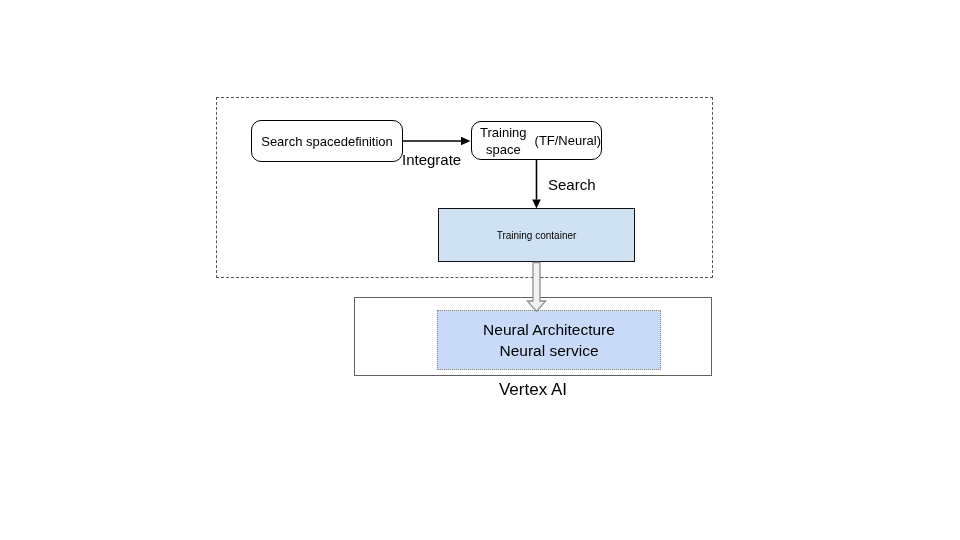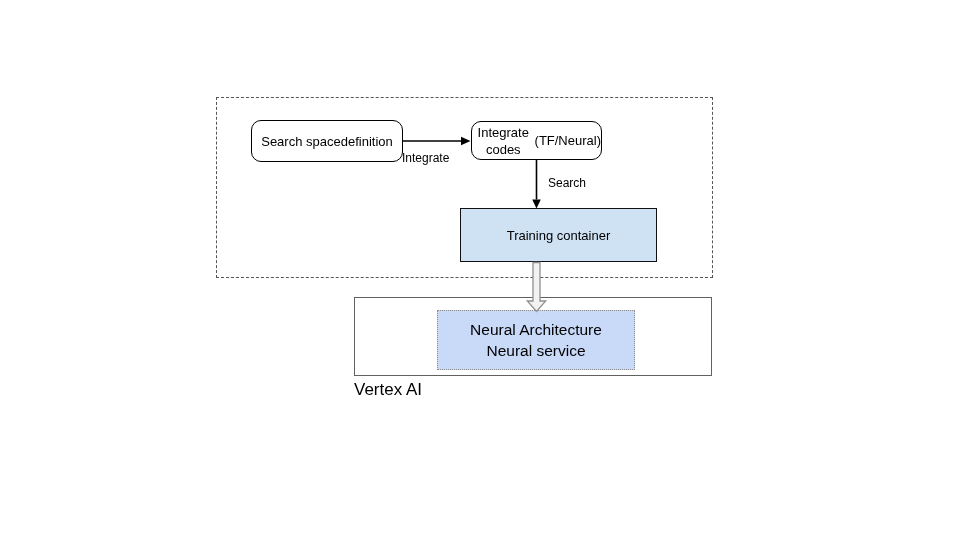--- a/index.html
+++ b/index.html
@@ -38,59 +38,59 @@
     text-align: center;
     font-size: 13px;
     line-height: 17px;
     z-index: 2;
   }
   .search-space { left: 251px; top: 120px; width: 152px; height: 42px; }
   .training-codes { left: 471px; top: 121px; width: 131px; height: 39px; }
 
   
   .training-container {
-    left: 460px; top: 208px; width: 197px; height: 54px;
+    left: 438px; top: 208px; width: 197px; height: 54px;
     border: 1.7px solid #111111;
     display: flex; align-items: center; justify-content: center;
     text-align: center;
-    font-size: 13px;
+    font-size: 10px;
     z-index: 2;
   }
 
   
   .vertex-rect {
     left: 354px; top: 297px; width: 358px; height: 79px;
     border: 1.6px solid #616161;
     background: #ffffff;
     z-index: 2;
   }
 
   
   .nas-box {
-    left: 437px; top: 310px; width: 198px; height: 60px;
+    left: 437px; top: 310px; width: 224px; height: 60px;
     border: 1.6px dotted #8b8b8b;
     display: flex; flex-direction: column;
     align-items: center; justify-content: center;
     text-align: center;
     font-size: 15.5px;
     line-height: 21px;
     z-index: 3;
   }
 
   .edge-label {
-    font-size: 12px;
+    font-size: 15px;
     white-space: nowrap;
     z-index: 4;
   }
   .integrate-label { left: 402px; top: 151px; }
   .build-label { left: 548px; top: 176px; }
 
   .vertex-label {
     left: 354px; top: 380px; width: 358px;
-    text-align: left;
+    text-align: center;
     font-size: 17px;
     z-index: 4;
   }
 
   svg.overlay {
     position: absolute;
     left: 0; top: 0;
     width: 960px; height: 540px;
     z-index: 5;
     pointer-events: none;
@@ -102,21 +102,21 @@
 <div class="stage">
 
   <div class="abs dev-container"></div>
 
   <div class="abs node-rounded search-space">
     <div>Search space</div>
     <div>definition</div>
   </div>
 
   <div class="abs node-rounded training-codes">
-    <div>Integrate codes</div>
+    <div>Training space</div>
     <div>(TF/Neural)</div>
   </div>
 
   <div class="abs training-container" style="background:#cfe2f3;">
     <div>Training container</div>
   </div>
 
   <div class="abs vertex-rect"></div>
 
   <div class="abs nas-box" style="background:#c9daf8;">

